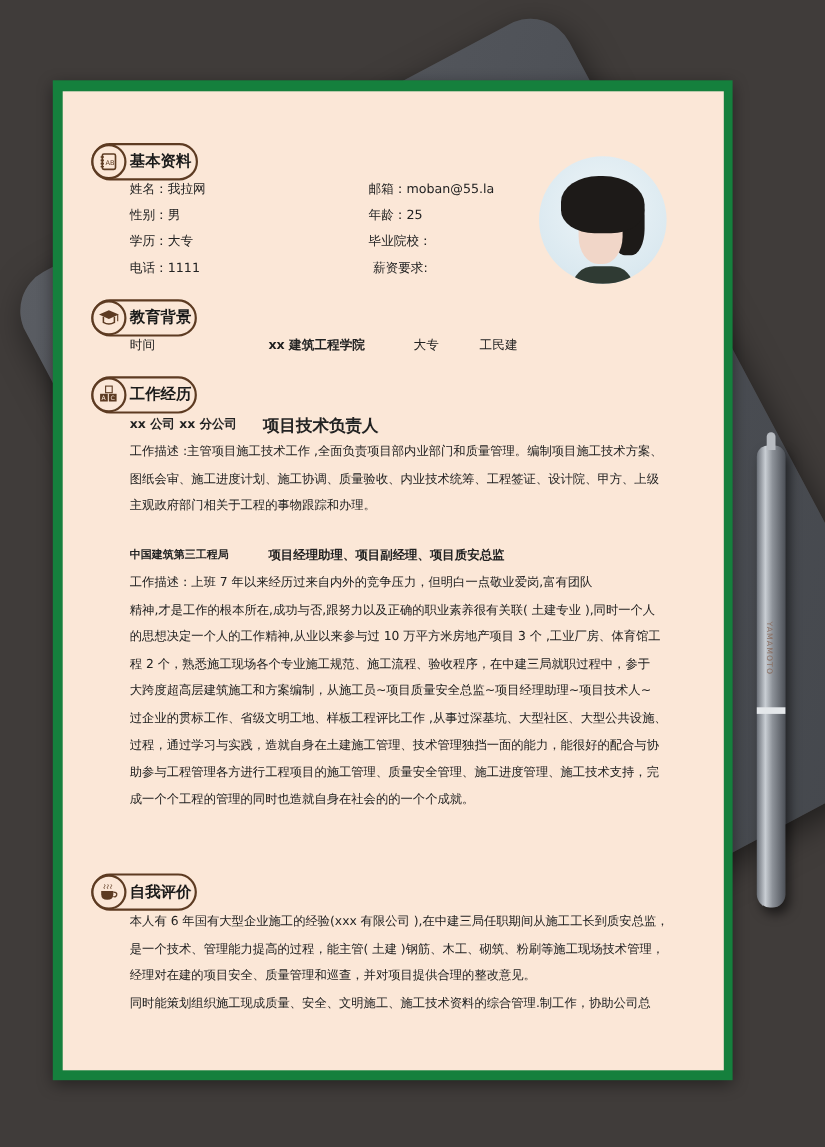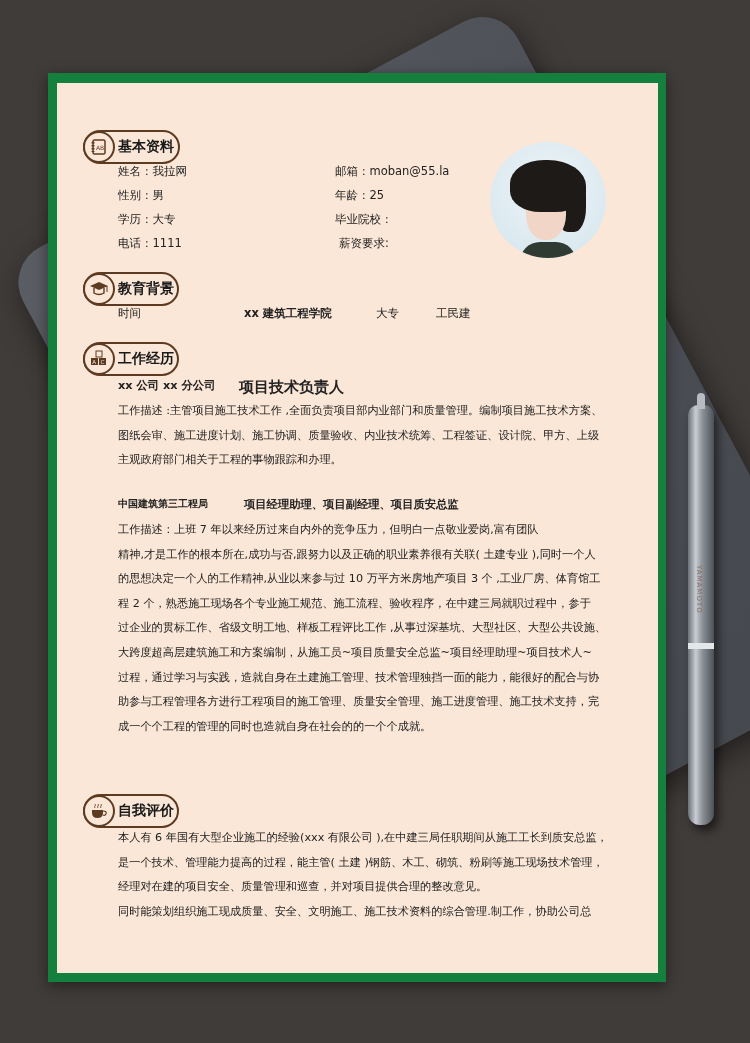--- a/index.html
+++ b/index.html
@@ -157,22 +157,22 @@
       <div>主观政府部门相关于工程的事物跟踪和办理。</div>
     </div>
 
     <div class="txt bold" style="left:61px;top:414px;font-size:10px;">中国建筑第三工程局</div>
     <div class="txt bold" style="left:187px;top:414px;font-size:11.3px;">项目经理助理、项目副经理、项目质安总监</div>
     <div class="para" style="top:435px;">
       <div>工作描述：上班 7 年以来经历过来自内外的竞争压力，但明白一点敬业爱岗,富有团队</div>
       <div>精神,才是工作的根本所在,成功与否,跟努力以及正确的职业素养很有关联( 土建专业 ),同时一个人</div>
       <div>的思想决定一个人的工作精神,从业以来参与过 10 万平方米房地产项目 3 个 ,工业厂房、体育馆工</div>
       <div>程 2 个，熟悉施工现场各个专业施工规范、施工流程、验收程序，在中建三局就职过程中，参于</div>
+      <div>大跨度超高层建筑施工和方案编制，从施工员~项目质量安全总监~项目经理助理~项目技术人~</div>
       <div>过企业的贯标工作、省级文明工地、样板工程评比工作 ,从事过深基坑、大型社区、大型公共设施、</div>
-      <div>大跨度超高层建筑施工和方案编制，从施工员~项目质量安全总监~项目经理助理~项目技术人~</div>
       <div>过程，通过学习与实践，造就自身在土建施工管理、技术管理独挡一面的能力，能很好的配合与协</div>
       <div>助参与工程管理各方进行工程项目的施工管理、质量安全管理、施工进度管理、施工技术支持，完</div>
       <div>成一个个工程的管理的同时也造就自身在社会的的一个个成就。</div>
     </div>
 
     <div class="section-head" style="top:711px;">
       <div class="icon">
         <svg width="20" height="18" viewBox="0 0 20 18">
             <path d="M3 8 h11 v3 q0 5 -5.5 5 q-5.5 0 -5.5 -5 z" fill="#5d3b22"></path>
             <path d="M14 9 q4 0 3 3 q-1 2 -3 1" fill="none" stroke="#5d3b22" stroke-width="1.2"></path>

